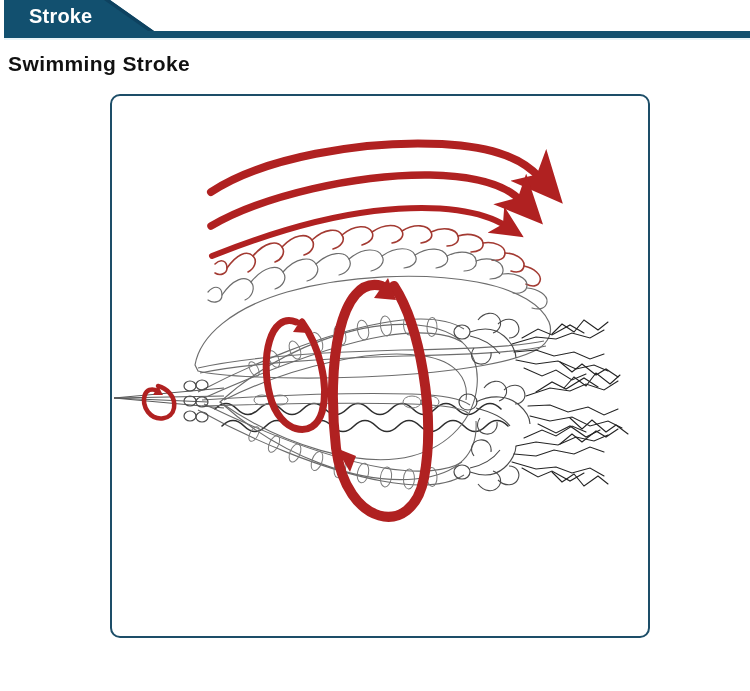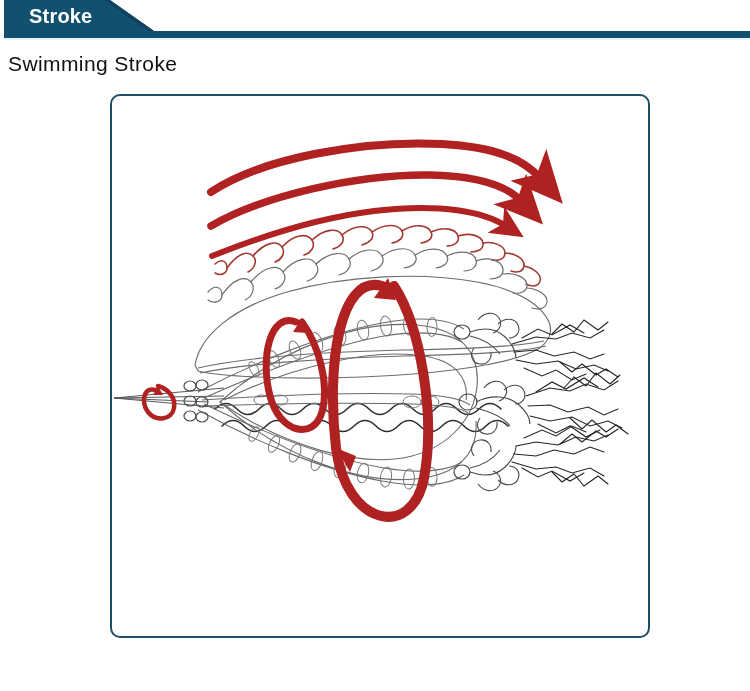--- a/index.html
+++ b/index.html
@@ -37,21 +37,21 @@
     line-height: 26px;
     user-select: none;
   }
 
   
   #page-subtitle {
     position: absolute;
     left: 8px;
     top: 52px;
     font-size: 21px;
-    font-weight: normal;
+    font-weight: bold;
     color: #111111;
     letter-spacing: 0.4px;
   }
 
   
   #illustration-panel {
     position: absolute;
     left: 110px;
     top: 94px;
     width: 540px;

